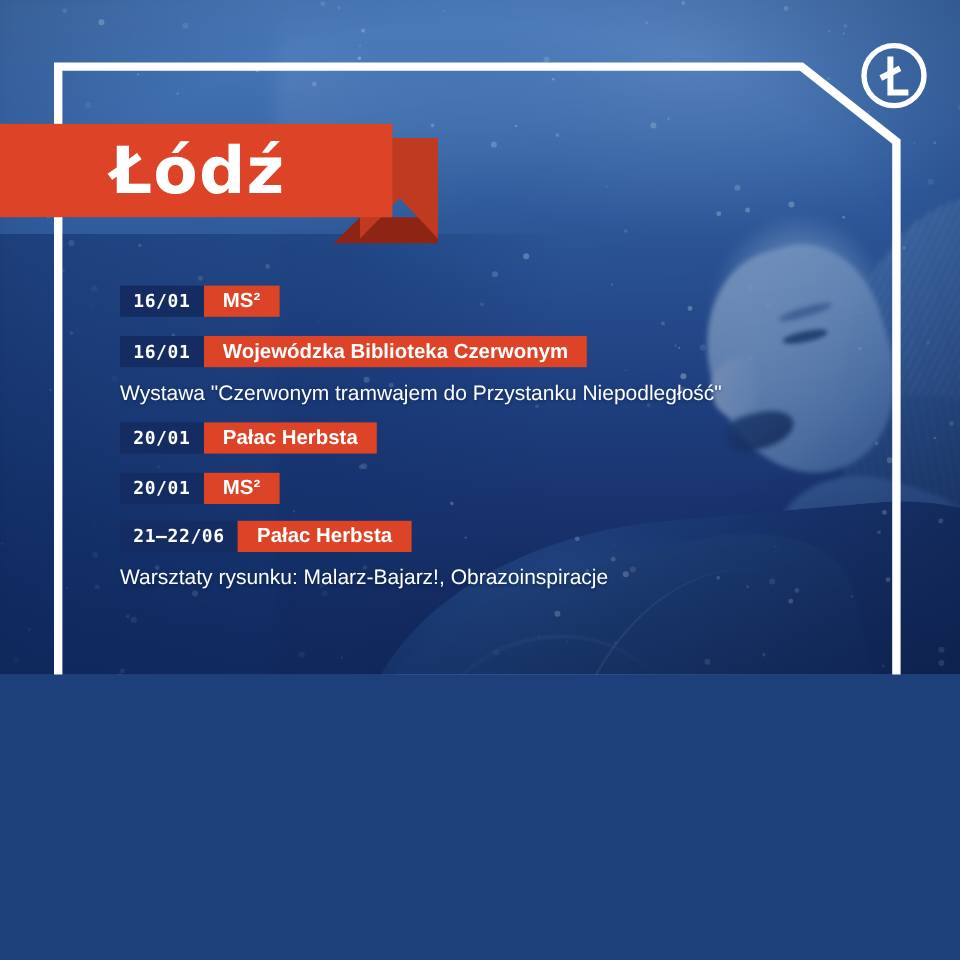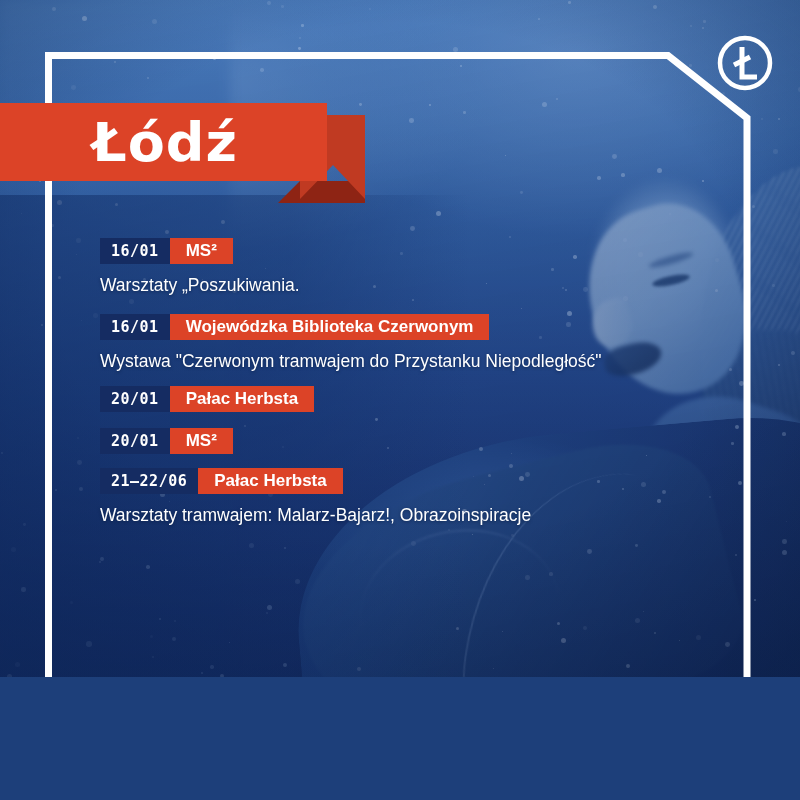--- a/index.html
+++ b/index.html
@@ -2,21 +2,21 @@
 <html><head>
 <meta charset="utf-8">
 <title>Łódź wydarzenia</title>
 <style>
   html,body{margin:0;padding:0;}
   body{
     width:800px;height:800px;overflow:hidden;
     font-family:"Liberation Sans","DejaVu Sans",sans-serif;
     background:#1d3f7a;
   }
-  #poster{position:relative;width:800px;height:677px;overflow:hidden;}
+  #poster{position:relative;width:800px;height:562px;overflow:hidden;}
 
   
   .photo{position:absolute;inset:0;overflow:hidden;background:#2a5ca0;}
   .sky{
     position:absolute;inset:0;
     background:
       radial-gradient(ellipse 50% 40% at 30% 12%, #7aa7d8 0%, rgba(122,167,216,0) 62%),
       radial-gradient(ellipse 60% 45% at 72% 8%,  #86b0de 0%, rgba(134,176,222,0) 60%),
       linear-gradient(180deg,#5e93cc 0%, #5088c6 18%, #3f71b4 38%, #2f5aa3 56%, #27488f 74%, #1d3573 100%);
   }
@@ -456,21 +456,20 @@
   <div class="ribbon-title">Łódź</div>
 
   <div class="events">
 
     <div class="event ev0">
       <div class="badges">
         <span class="date-badge">16/01</span>
         <span class="venue-badge">MS²</span>
       </div>
       <div class="desc">
-        <div>Warsztaty „Poszukiwania.</div>
       </div>
     </div>
 
     <div class="event ev1">
       <div class="badges">
         <span class="date-badge">16/01</span>
         <span class="venue-badge">Wojewódzka Biblioteka Czerwonym</span>
       </div>
       <div class="desc">
         <div>Wystawa "Czerwonym tramwajem do Przystanku Niepodległość"</div>
@@ -490,18 +489,18 @@
         <span class="venue-badge">MS²</span>
       </div>
     </div>
 
     <div class="event">
       <div class="badges">
         <span class="date-badge">21–22/06</span>
         <span class="venue-badge">Pałac Herbsta</span>
       </div>
       <div class="desc">
-        <div>Warsztaty tramwajem: Malarz-Bajarz!, Obrazoinspiracje</div>
+        <div>Warsztaty rysunku: Malarz-Bajarz!, Obrazoinspiracje</div>
       </div>
     </div>
 
   </div>
 </div>
 
 </body></html>

